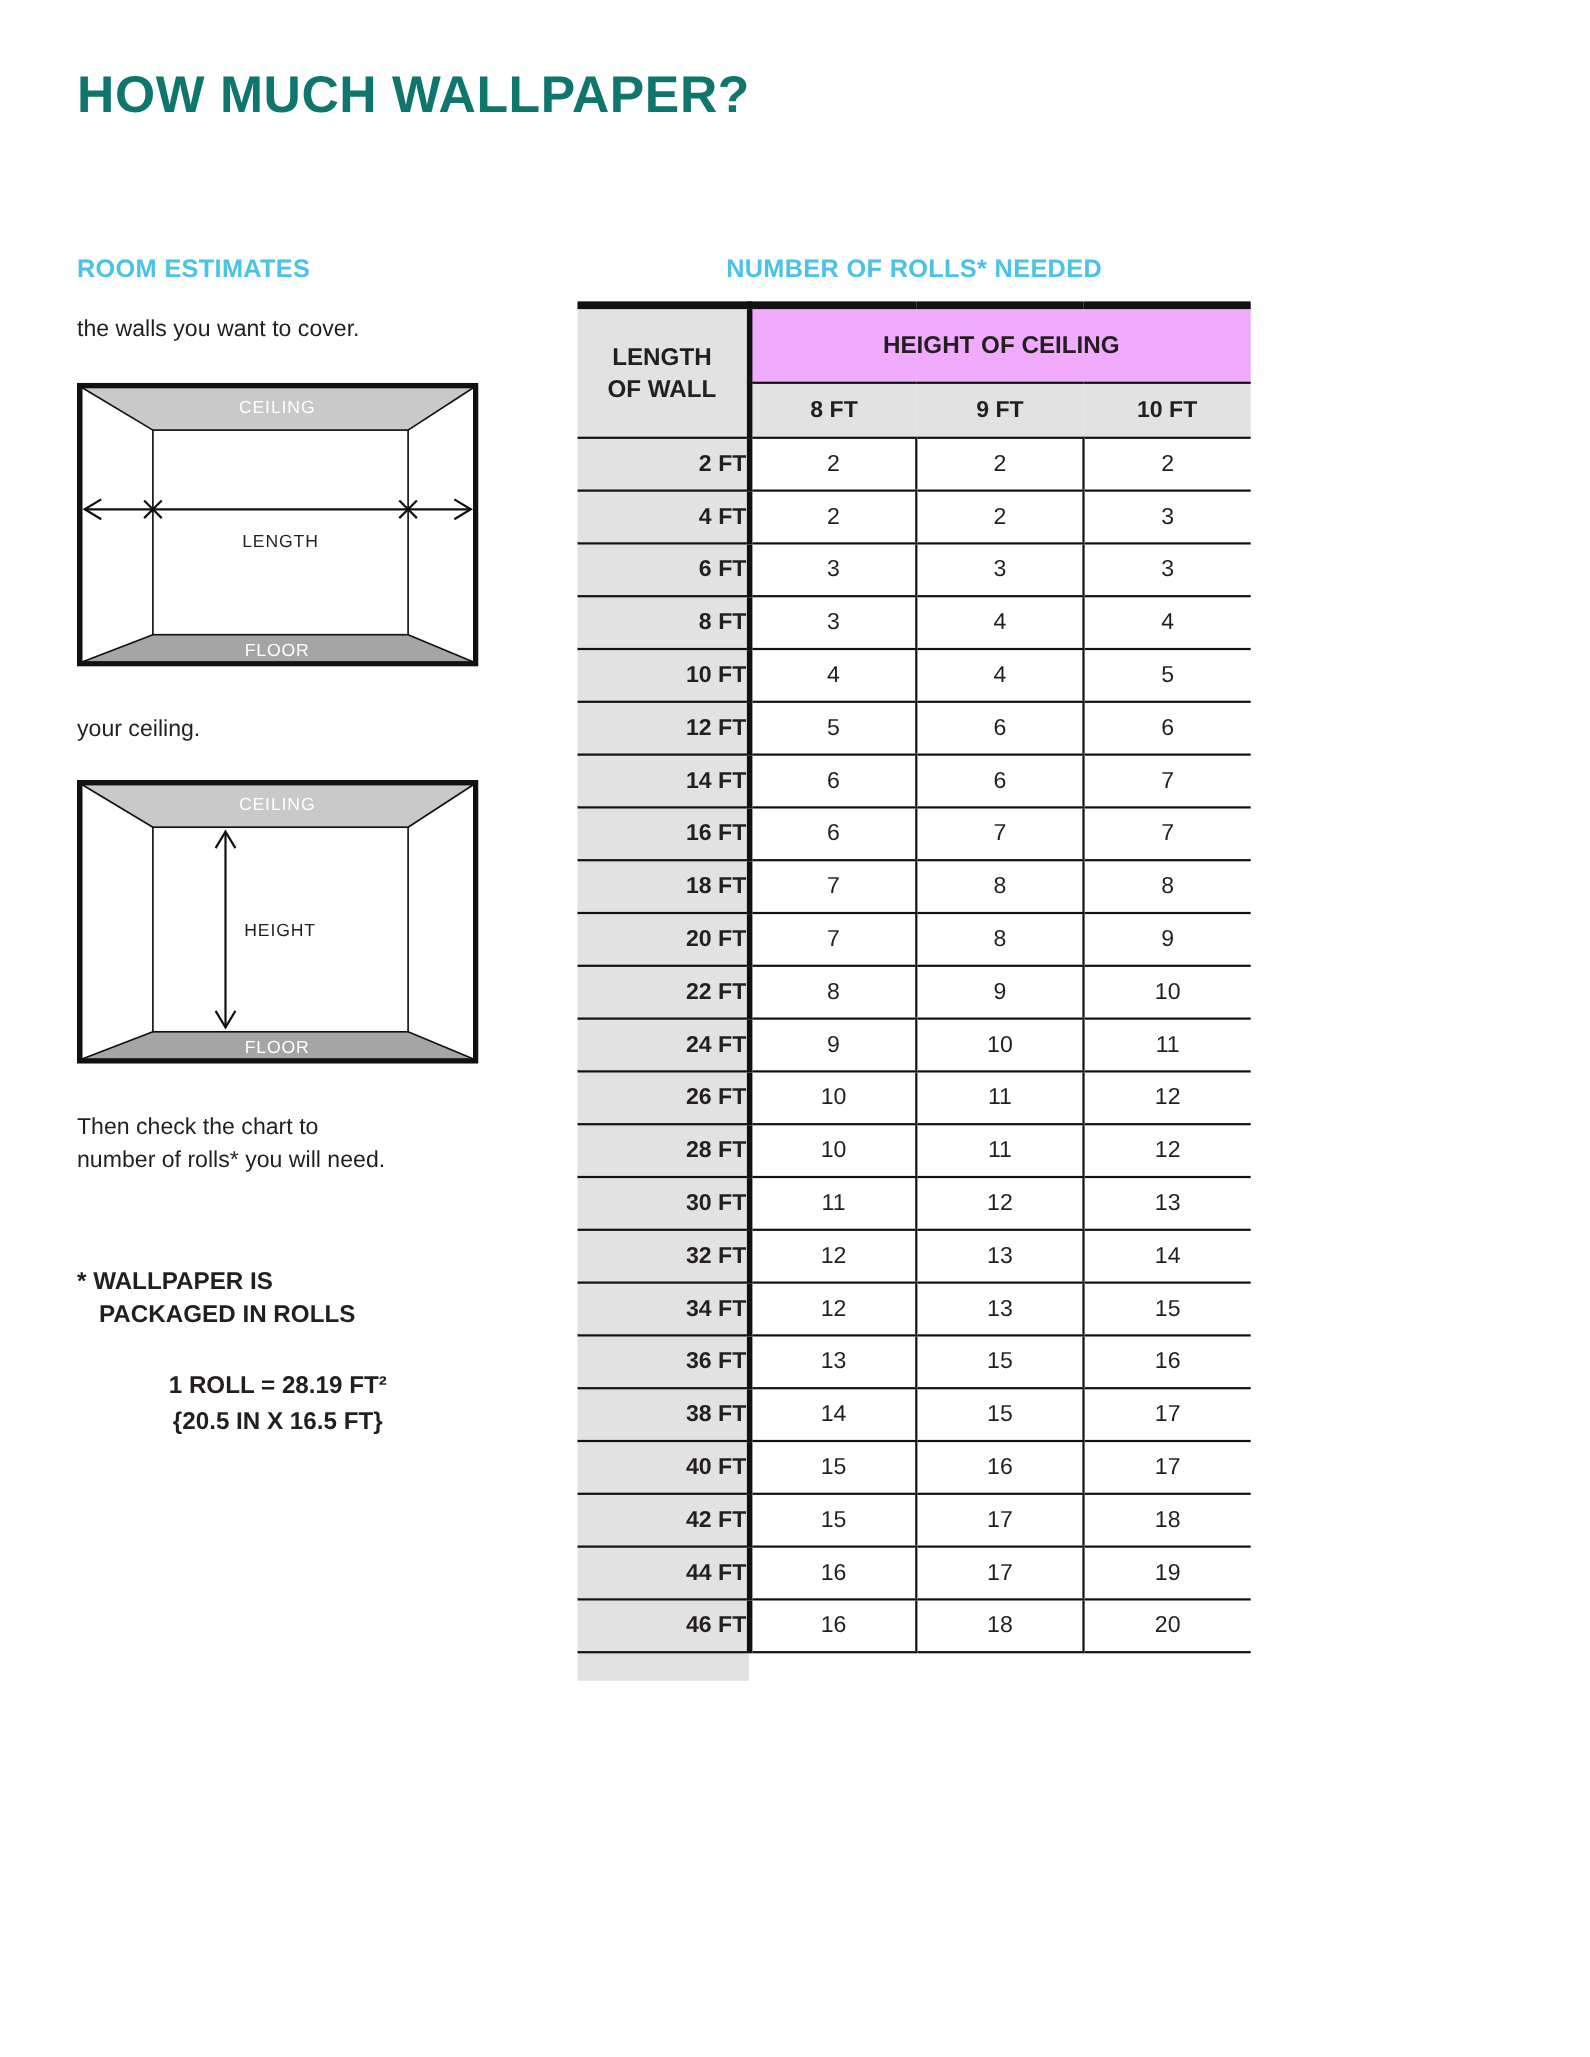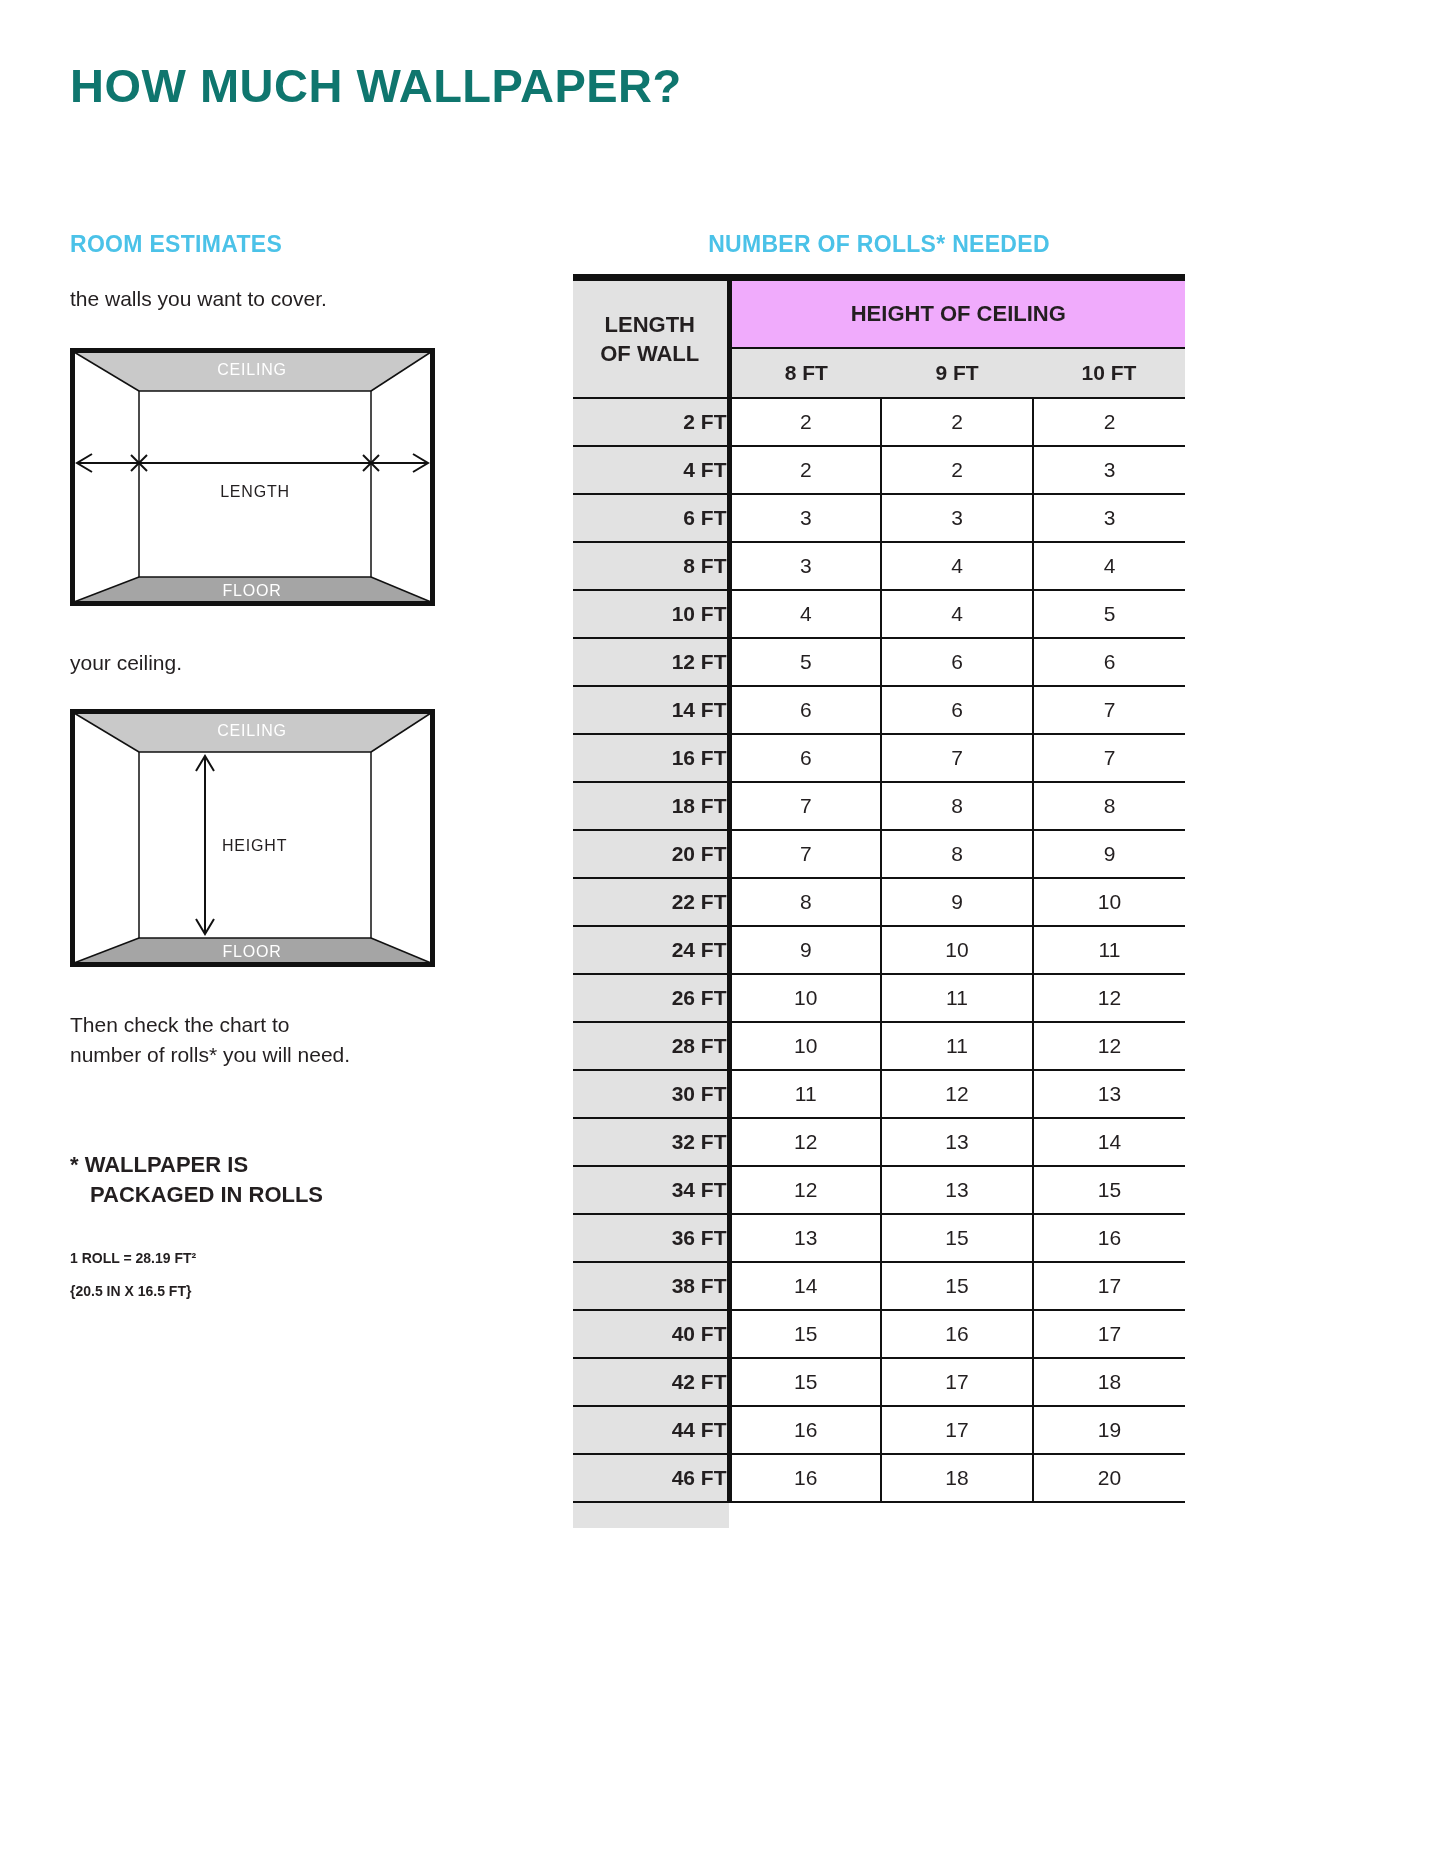--- a/index.html
+++ b/index.html
@@ -12,21 +12,21 @@
   }
   .page { width:1445px; height:1870px; padding:58px 0 0 70px; position:relative; }
 
   .title {
     color:#0f766e;
     font-size:47px;
     font-weight:bold;
     letter-spacing:0.5px;
   }
 
-  .columns { display:flex; margin-top:118px; align-items:flex-start;gap:48px; }
+  .columns { display:flex; margin-top:118px; align-items:flex-start; }
   .left-col { width:365px; flex:0 0 365px; }
   .right-col { margin-left:90px; width:612px; flex:0 0 612px; }
 
   .section-heading {
     color:#4BC2E8;
     font-size:23px;
     font-weight:bold;
     letter-spacing:0.3px;
   }
   .left-col .section-heading { margin-bottom:26px; }
@@ -38,21 +38,21 @@
 
   .step1-text { margin-bottom:34px; }
   .step2-text { margin-bottom:31px; }
   .step3-text { margin-bottom:80px; }
 
   .room-diagram { display:block; }
   .diagram-length { margin-bottom:42px; }
   .diagram-height { margin-bottom:43px; }
 
   .footnote { font-size:22px; font-weight:bold; line-height:30px; margin-bottom:32px; }
-  .roll-size { font-size:14px; font-weight:bold; line-height:33px; }
+  .roll-size { font-size:22px; font-weight:bold; line-height:33px;text-align:center; }
 
   .diag-room { fill:#FFFFFF; font-size:16px; letter-spacing:0.8px; }
   .diag-dim  { fill:#231F20; font-size:16px; letter-spacing:0.8px; }
 
   
   table.rolls {
     border-collapse:collapse;
     width:612px;
     table-layout:fixed;
     border-top:7px solid #111111;

